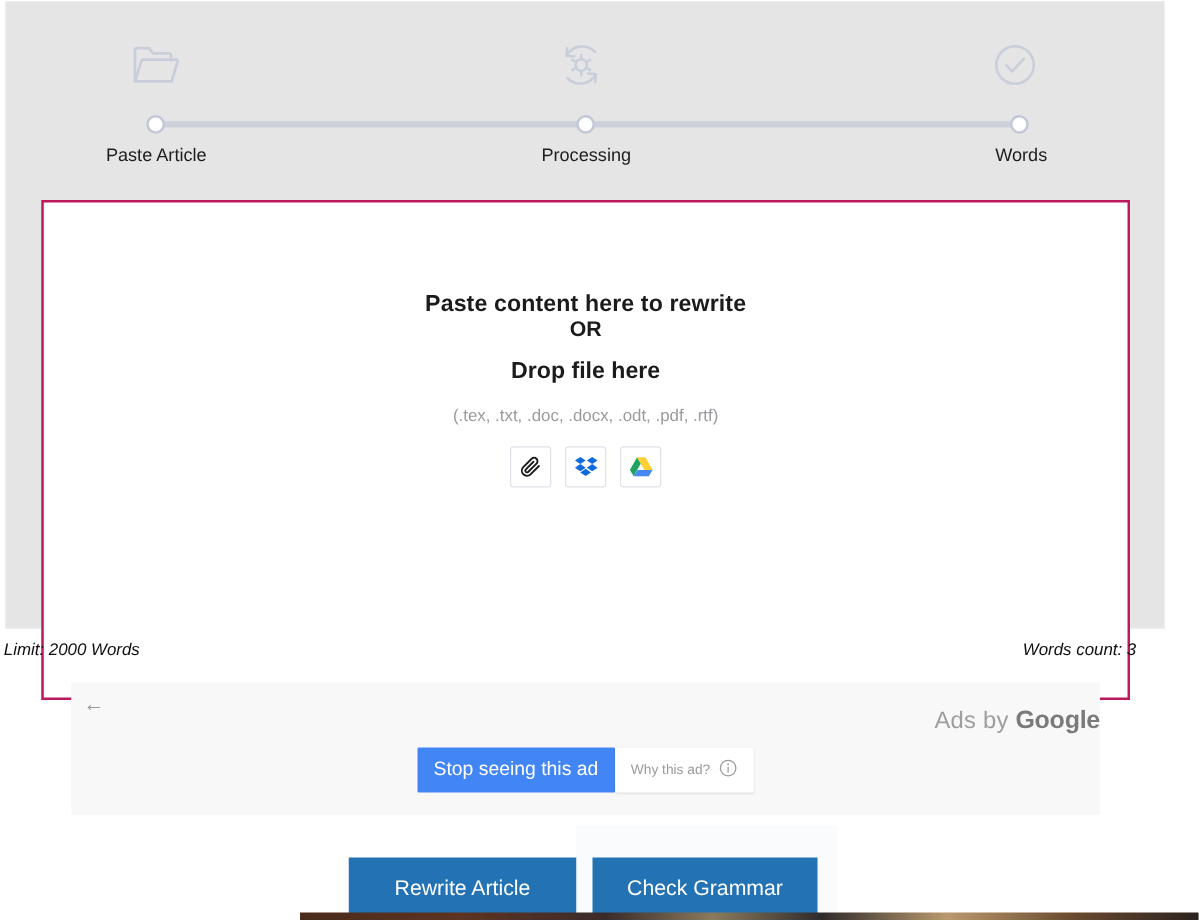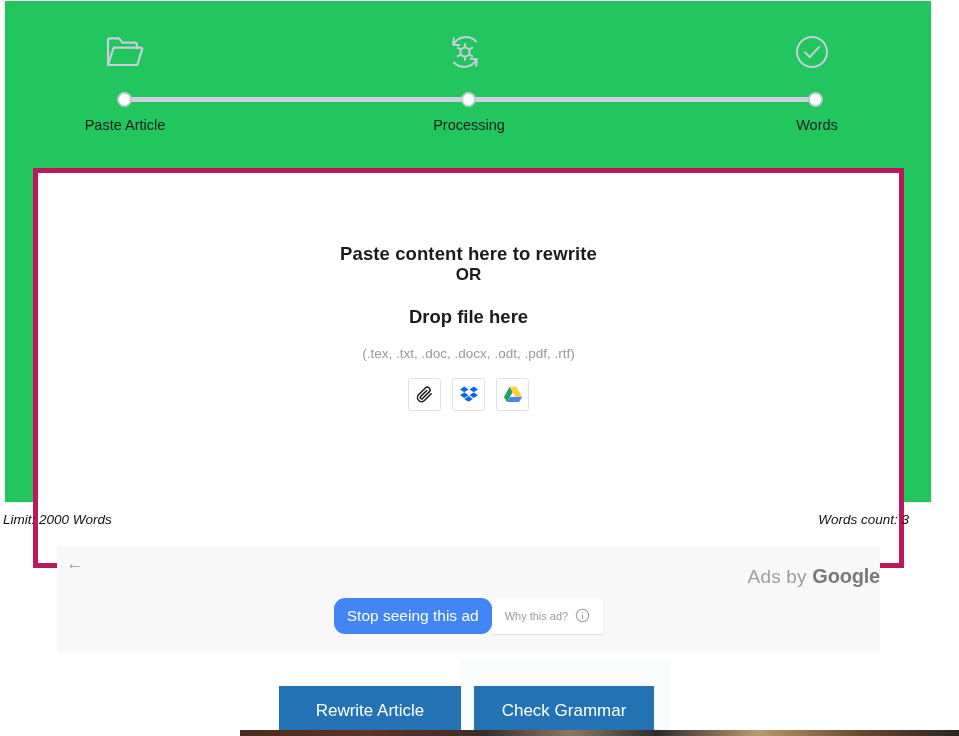--- a/index.html
+++ b/index.html
@@ -20,21 +20,21 @@
     background: #ffffff;
   }
 
   
   .editor-panel {
     position: absolute;
     left: 4px;
     top: 1px;
     width: 928px;
     height: 502px;
-    background: #22c55e;
+    background: #e5e5e5;
     border: 1px solid #ecedf1;
     border-top: none;
   }
 
   
   .stepper {
     position: absolute;
     left: 0;
     top: 0;
     width: 928px;
@@ -93,25 +93,25 @@
     font-family: "Liberation Sans", sans-serif;
   }
   .step-label.l1 { left: 20px; }
   .step-label.l2 { left: 364px; }
   .step-label.l3 { left: 712px; }
 
   
   .dropzone {
     position: absolute;
     left: 28px;
-    top: 167px;
+    top: 159px;
     width: 871px;
     height: 400px;
     background: #ffffff;
-    border: 5px solid #be185d;
+    border: 2px solid #be185d;
   }
 
   .dz-inner {
     position: absolute;
     left: 0;
     right: 0;
     top: 70px;
     text-align: center;
   }
 
@@ -120,21 +120,21 @@
     font-weight: bold;
     color: #1b1b1d;
     letter-spacing: 0.1px;
   }
   .dz-or {
     font-size: 17px;
     font-weight: bold;
     color: #1b1b1d;
   }
   .dz-drop {
-    margin-top: 21px;
+    margin-top: 11px;
     font-size: 18.5px;
     font-weight: bold;
     color: #1b1b1d;
   }
   .dz-formats {
     margin-top: 18px;
     font-size: 13.5px;
     color: #9a9a9f;
   }
 
@@ -236,21 +236,21 @@
     align-items: flex-start;
   }
 
   .btn-stop {
     height: 36px;
     padding: 8px 13px;
     background: #4285f4;
     color: #ffffff;
     font-size: 15.5px;
     border: none;
-    border-radius: 11px;
+    border-radius: 1px;
     display: flex;
     align-items: center;
     cursor: pointer;
     font-family: "Liberation Sans", sans-serif;
   }
 
   .btn-why {
     height: 36px;
     padding: 0 13px;
     background: #ffffff;

